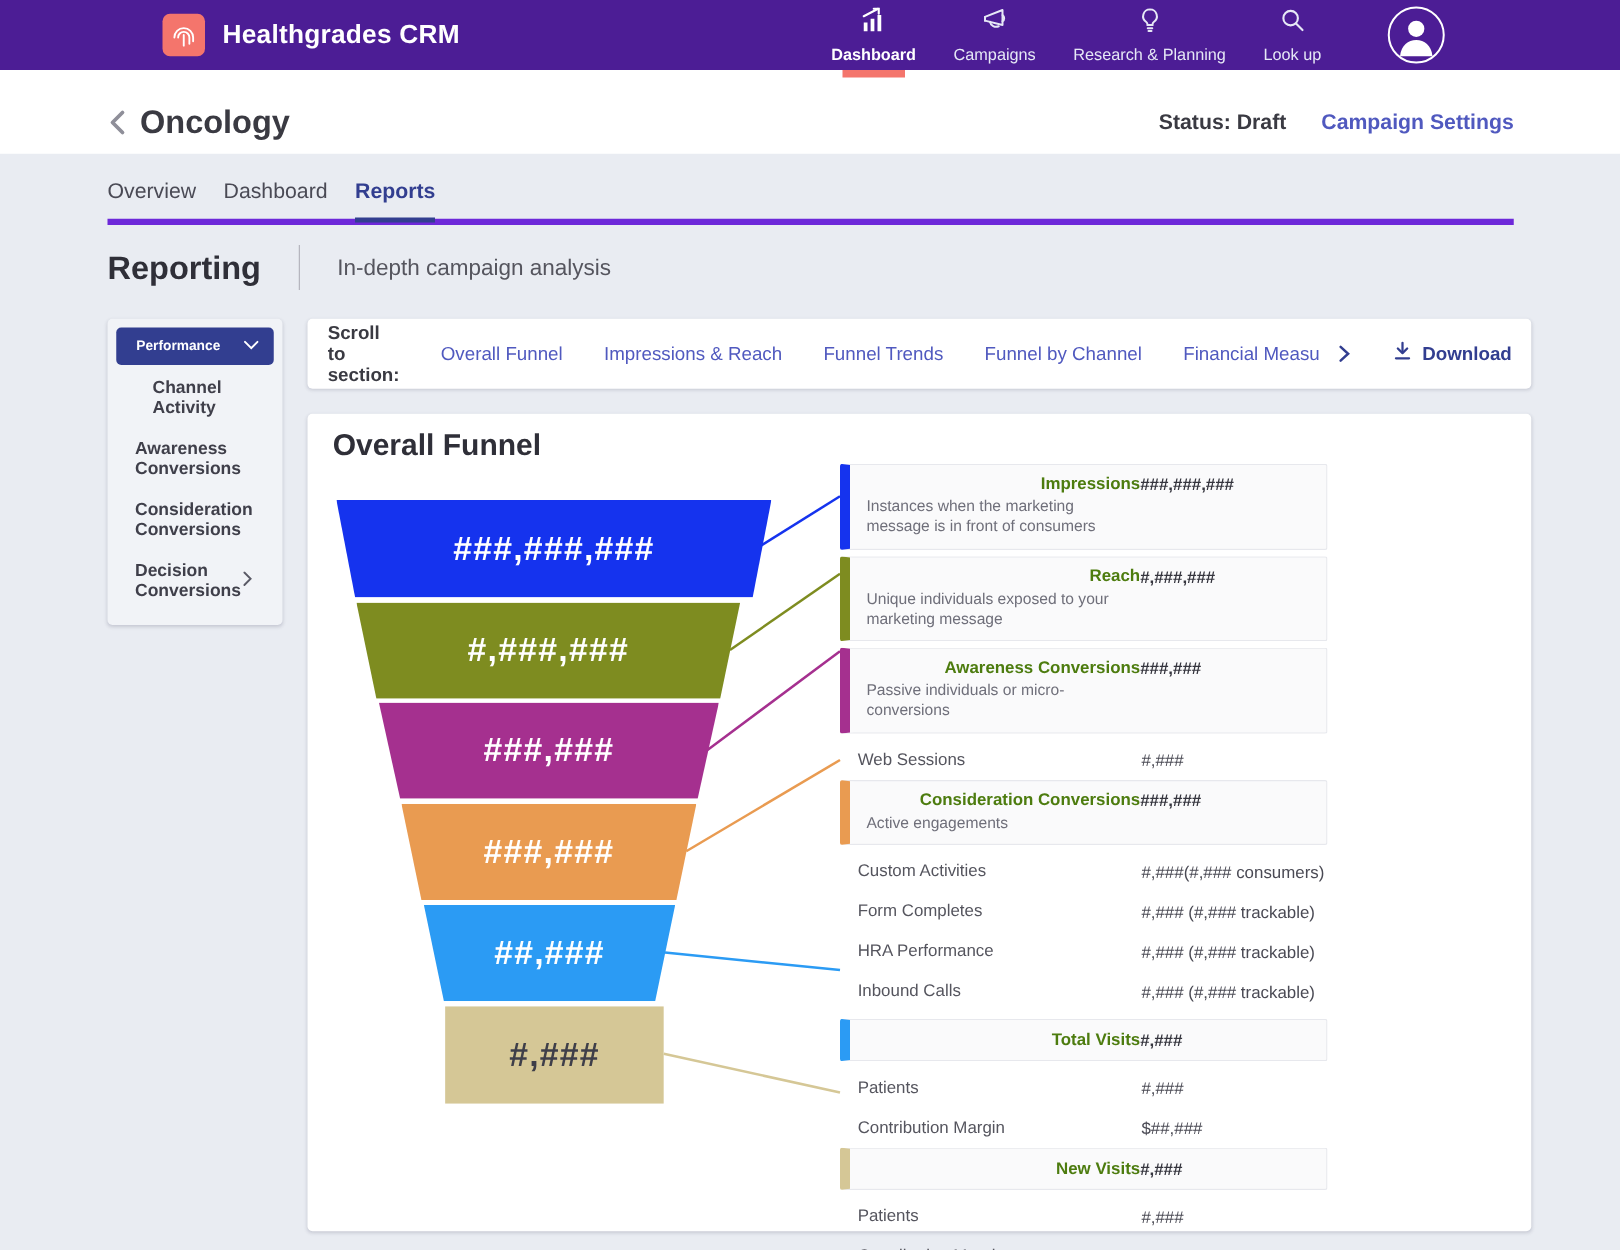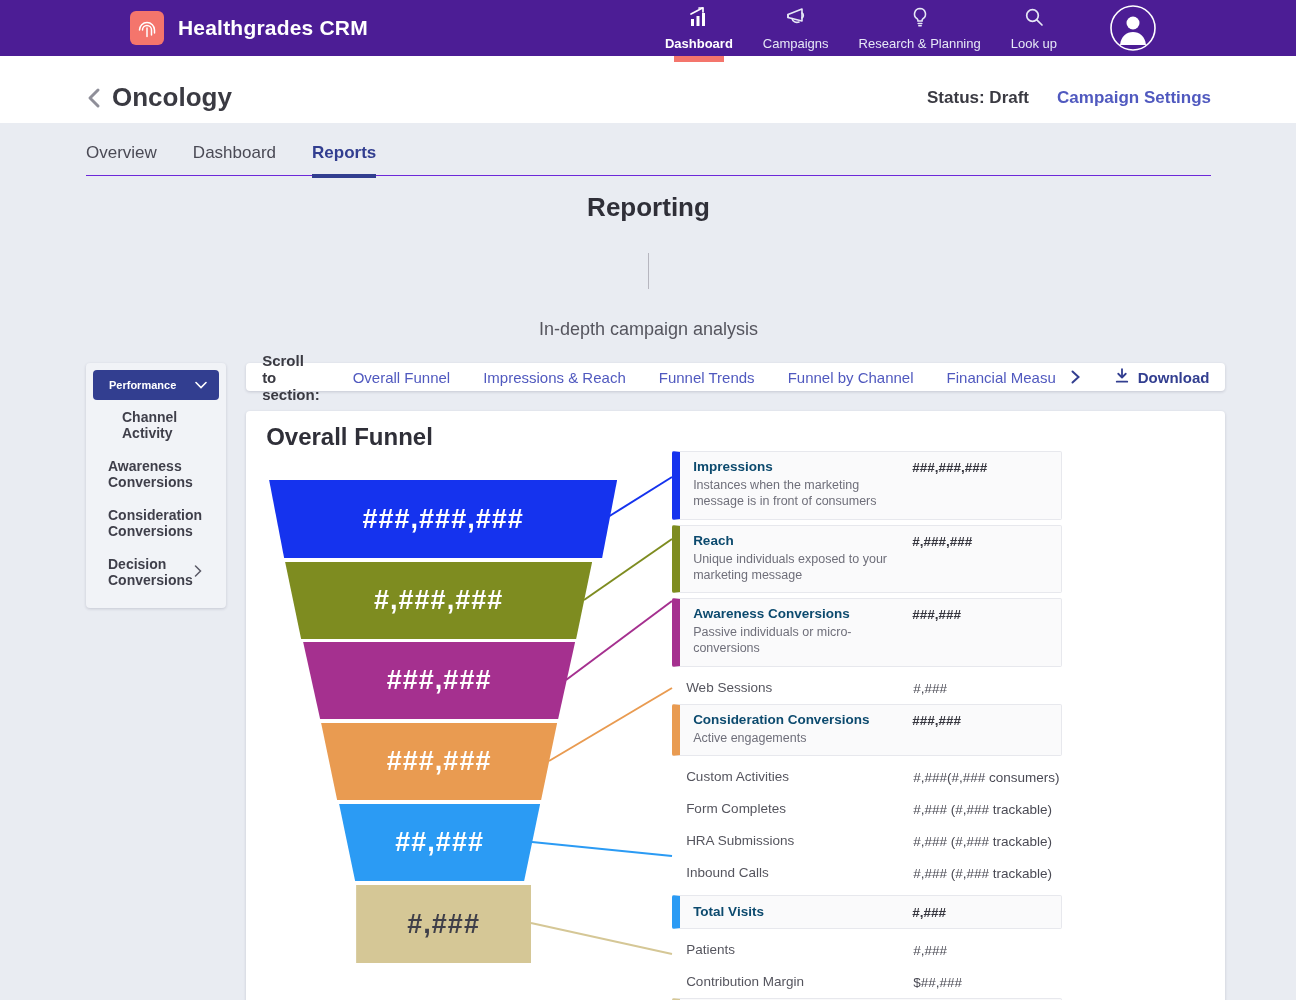--- a/index.html
+++ b/index.html
@@ -21,57 +21,57 @@
   
   .campaign-header { height:67px; background:#fff; display:flex; align-items:center; padding:16px 85px 0 84px; }
   .back { margin-right:6px; cursor:pointer; display:flex; align-items:center; }
   .campaign-header h1 { font-size:26px; font-weight:bold; color:#3a3a42; }
   .ch-spacer { flex:1; }
   .status { font-size:17px; font-weight:bold; color:#3a3a42; margin-right:28px; }
   .settings { font-size:17px; font-weight:bold; color:#5059bf; cursor:pointer; text-decoration:none; }
 
   
   .page { padding:10px 85px 0 86px; }
-  .tabs { display:flex; gap:36px; border-bottom:1px solid #6d28d9; }
+  .tabs { display:flex; gap:22px; border-bottom:5px solid #6d28d9; }
   .tab { position:relative; padding:10px 0 12px; font-size:17px; color:#4a4a55; cursor:pointer; }
   .tab.active { color:#323e90; font-weight:bold; }
   .tab.active::after { content:''; position:absolute; left:0; right:0; bottom:-3px; height:4px; background:#323e90; }
 
-  .reporting-row { display:flex; align-items:center; gap:30px; margin-top:16px;flex-direction:column; }
+  .reporting-row { display:flex; align-items:center; gap:30px; margin-top:16px; }
   .reporting-row h2 { font-size:26px; font-weight:bold; color:#2f2f38; }
   .vdiv { width:1px; height:36px; background:#b6b6bf; }
   .subtitle { font-size:18px; color:#55555e; }
 
   .content { display:flex; gap:20px; margin-top:23px; align-items:flex-start; }
 
   
   .sidebar { width:265px; background:#f1f3f7; border-radius:4px; box-shadow:0 1px 3px rgba(40,40,70,.18); padding:7px 7px 12px; }
   .dropdown { width:100%; height:30px; background:#323e90; border:none; border-radius:4px; color:#fff; font-family:inherit; font-size:11px; font-weight:bold; display:flex; align-items:center; justify-content:space-between; padding:0 12px 0 16px; cursor:pointer; }
   .side-item { font-size:14px; font-weight:bold; color:#3f3f4a; padding:9px 17px 8px 15px; cursor:pointer; display:flex; align-items:center; justify-content:space-between; }
   .side-item.child { padding-left:29px; }
 
   
   .main { flex:1; }
-  .scrollnav { height:28px; background:#fff; border-radius:4px; box-shadow:0 1px 3px rgba(40,40,70,.18); display:flex; align-items:center; padding:0 16px; gap:33px; }
+  .scrollnav { height:56px; background:#fff; border-radius:4px; box-shadow:0 1px 3px rgba(40,40,70,.18); display:flex; align-items:center; padding:0 16px; gap:33px; }
   .sn-label { font-size:15px; font-weight:bold; color:#3a3a42; }
   .sn-link { font-size:15px; color:#5059bf; cursor:pointer; text-decoration:none; white-space:nowrap; }
   .sn-more { display:flex; align-items:center; cursor:pointer; margin-left:-18px; }
   .download { margin-left:auto; display:flex; align-items:center; gap:7px; cursor:pointer; }
   .download span { font-size:15px; font-weight:bold; color:#323e90; }
 
   
   .funnel-card { margin-top:20px; height:654px; background:#fff; border-radius:4px; box-shadow:0 1px 3px rgba(40,40,70,.18); position:relative; }
   .funnel-card h3 { position:absolute; left:20px; top:12px; font-size:24px; font-weight:bold; color:#2f2f38; }
   #connectors { position:absolute; left:0; top:0; pointer-events:none; }
   .fseg { position:absolute; text-align:center; font-weight:bold; font-size:27px; letter-spacing:1px; }
 
   
   #metrics { position:absolute; left:426px; top:40px; width:390px; }
   .metric-card { display:grid; grid-template-columns:219px 1fr; background:#fafafb; border:1px solid #e7e8ed; border-left-width:8px; border-left-style:solid; border-radius:2px; padding:7px 10px 9px 13px; margin-bottom:5px; }
-  .m-title { font-size:13.5px; font-weight:bold; color:#0c4a6e; margin-bottom:3px; }
+  .m-title { font-size:13.5px; font-weight:bold; color:#4d7c0f; margin-bottom:3px;text-align:right; }
   .m-desc { font-size:12.5px; color:#6f6f7a; line-height:1.3; max-width:218px; }
   .m-value { font-size:13.5px; font-weight:bold; color:#35353e; padding-top:1px; }
   .metric-card.bold { padding-top:8px; padding-bottom:8px; }
   .metric-card.bold .m-title { margin-bottom:0; }
   .metric-row { display:grid; grid-template-columns:227px 1fr; padding:8px 0 8px 14px; }
   .metric-row .m-label { font-size:13.5px; color:#55555e; }
   .metric-row .m-value { font-weight:normal; color:#4a4a54; }
   .gap-after { margin-bottom:6px; }
 </style>
 </head>
@@ -274,21 +274,21 @@
             </div>
             <div class="metric-row">
               <span class="m-label">Custom Activities</span>
               <span class="m-value">#,###(#,### consumers)</span>
             </div>
             <div class="metric-row">
               <span class="m-label">Form Completes</span>
               <span class="m-value">#,### (#,### trackable)</span>
             </div>
             <div class="metric-row">
-              <span class="m-label">HRA Submissions</span>
+              <span class="m-label">HRA Performance</span>
               <span class="m-value">#,### (#,### trackable)</span>
             </div>
             <div class="metric-row gap-after">
               <span class="m-label">Inbound Calls</span>
               <span class="m-value">#,### (#,### trackable)</span>
             </div>
             <div class="metric-card bold" style="border-left-color: rgb(43, 155, 244);">
               <div>
                 <div class="m-title">Total Visits</div>
               </div>

